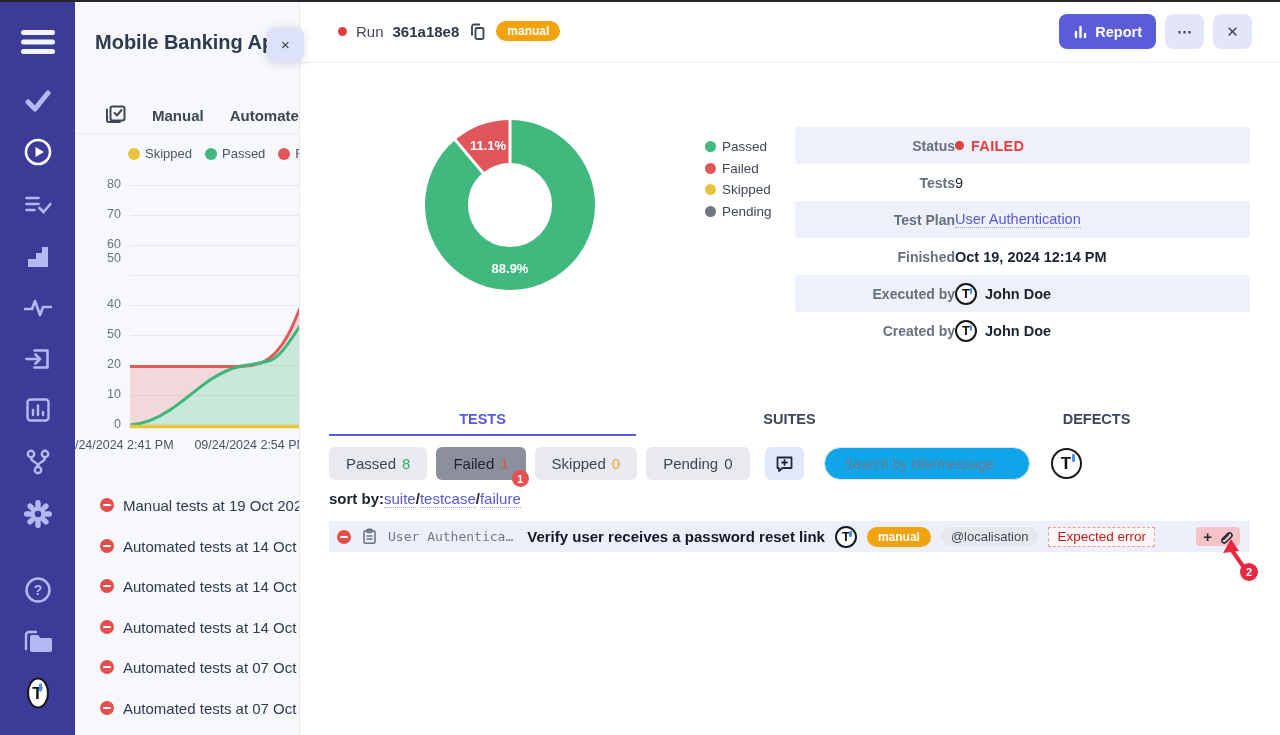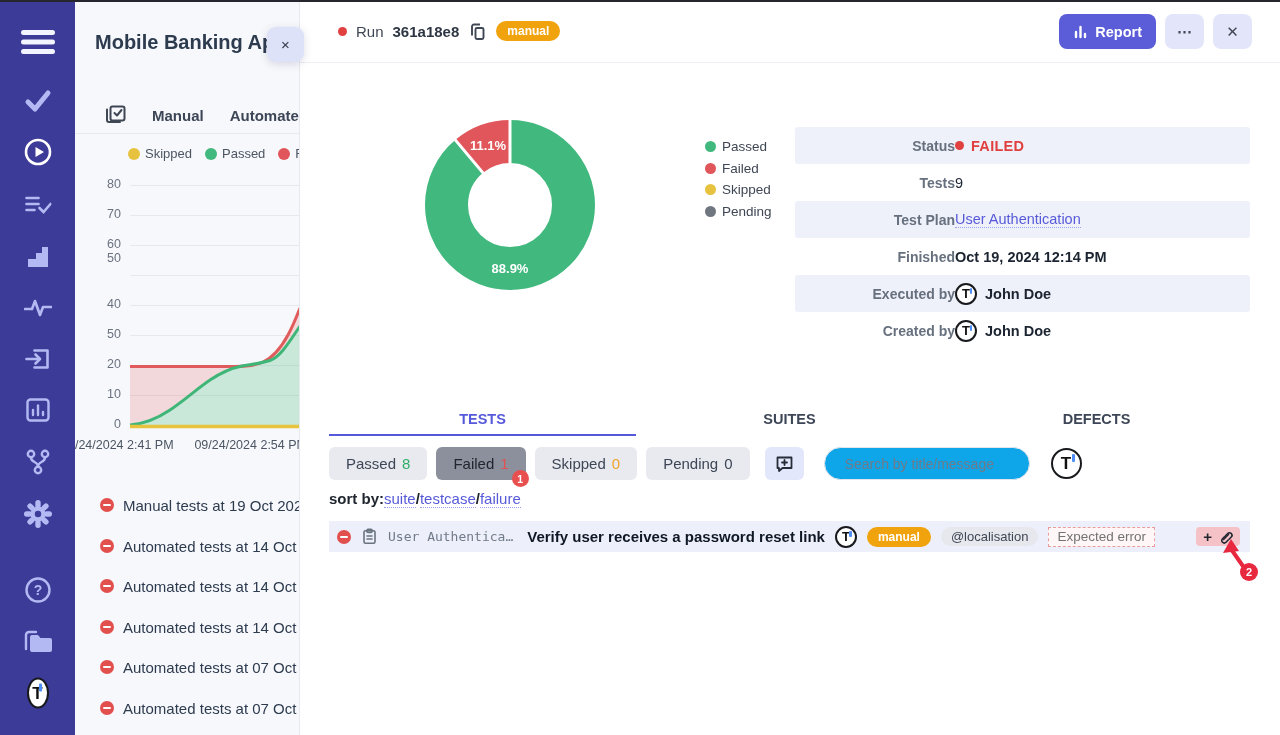--- a/index.html
+++ b/index.html
@@ -85,21 +85,21 @@
   
   .sortrow { position:absolute; left:29px; top:490px; font-size:15px; color:#20262e; font-weight:bold; display:flex; align-items:flex-start; }
   .sortrow .sep { color:#20262e; font-weight:bold; }
   .sortlink { font-weight:normal; }
 
   
   .trow { position:absolute; left:29px; top:521px; width:921px; height:31px; background:#edf0fb; display:flex; align-items:center; padding:0 10px 0 8px; gap:10px; cursor:pointer; }
   .mono { font-family:"DejaVu Sans Mono", monospace; font-size:13px; color:#707a88; white-space:nowrap; }
   .trow-title { font-size:15px; font-weight:bold; color:#101826; white-space:nowrap; margin-left:4px; }
   .tag { background:#e6e8ed; color:#3f4754; font-size:13px; padding:2px 10px; border-radius:10px; white-space:nowrap; }
-  .err { color:#737373; font-size:13.5px; border:1.5px dashed #ea9b9b; background:#fff7f7; padding:1.5px 8px; white-space:nowrap; }
+  .err { color:#b91c1c; font-size:13.5px; border:1.5px dashed #ea9b9b; background:#fff7f7; padding:1.5px 8px; white-space:nowrap; }
   .row-actions { margin-left:auto; background:#f5c2c7; border-radius:4px; padding:2px 7px; display:flex; align-items:center; gap:7px; color:#1f2630; cursor:pointer; }
   .row-actions .plus { font-size:15px; font-weight:bold; line-height:1; }
   .annot-badge { position:absolute; left:940px; top:563px; width:18px; height:18px; border-radius:50%; background:#e8283f; color:#fff; font-size:11px; font-weight:bold; display:flex; align-items:center; justify-content:center; z-index:15; }
   .annot-arrow { position:absolute; left:915px; top:537px; z-index:15; }
 </style>
 </head>
 <body>
 
 <div class="topstrip"></div>
 

